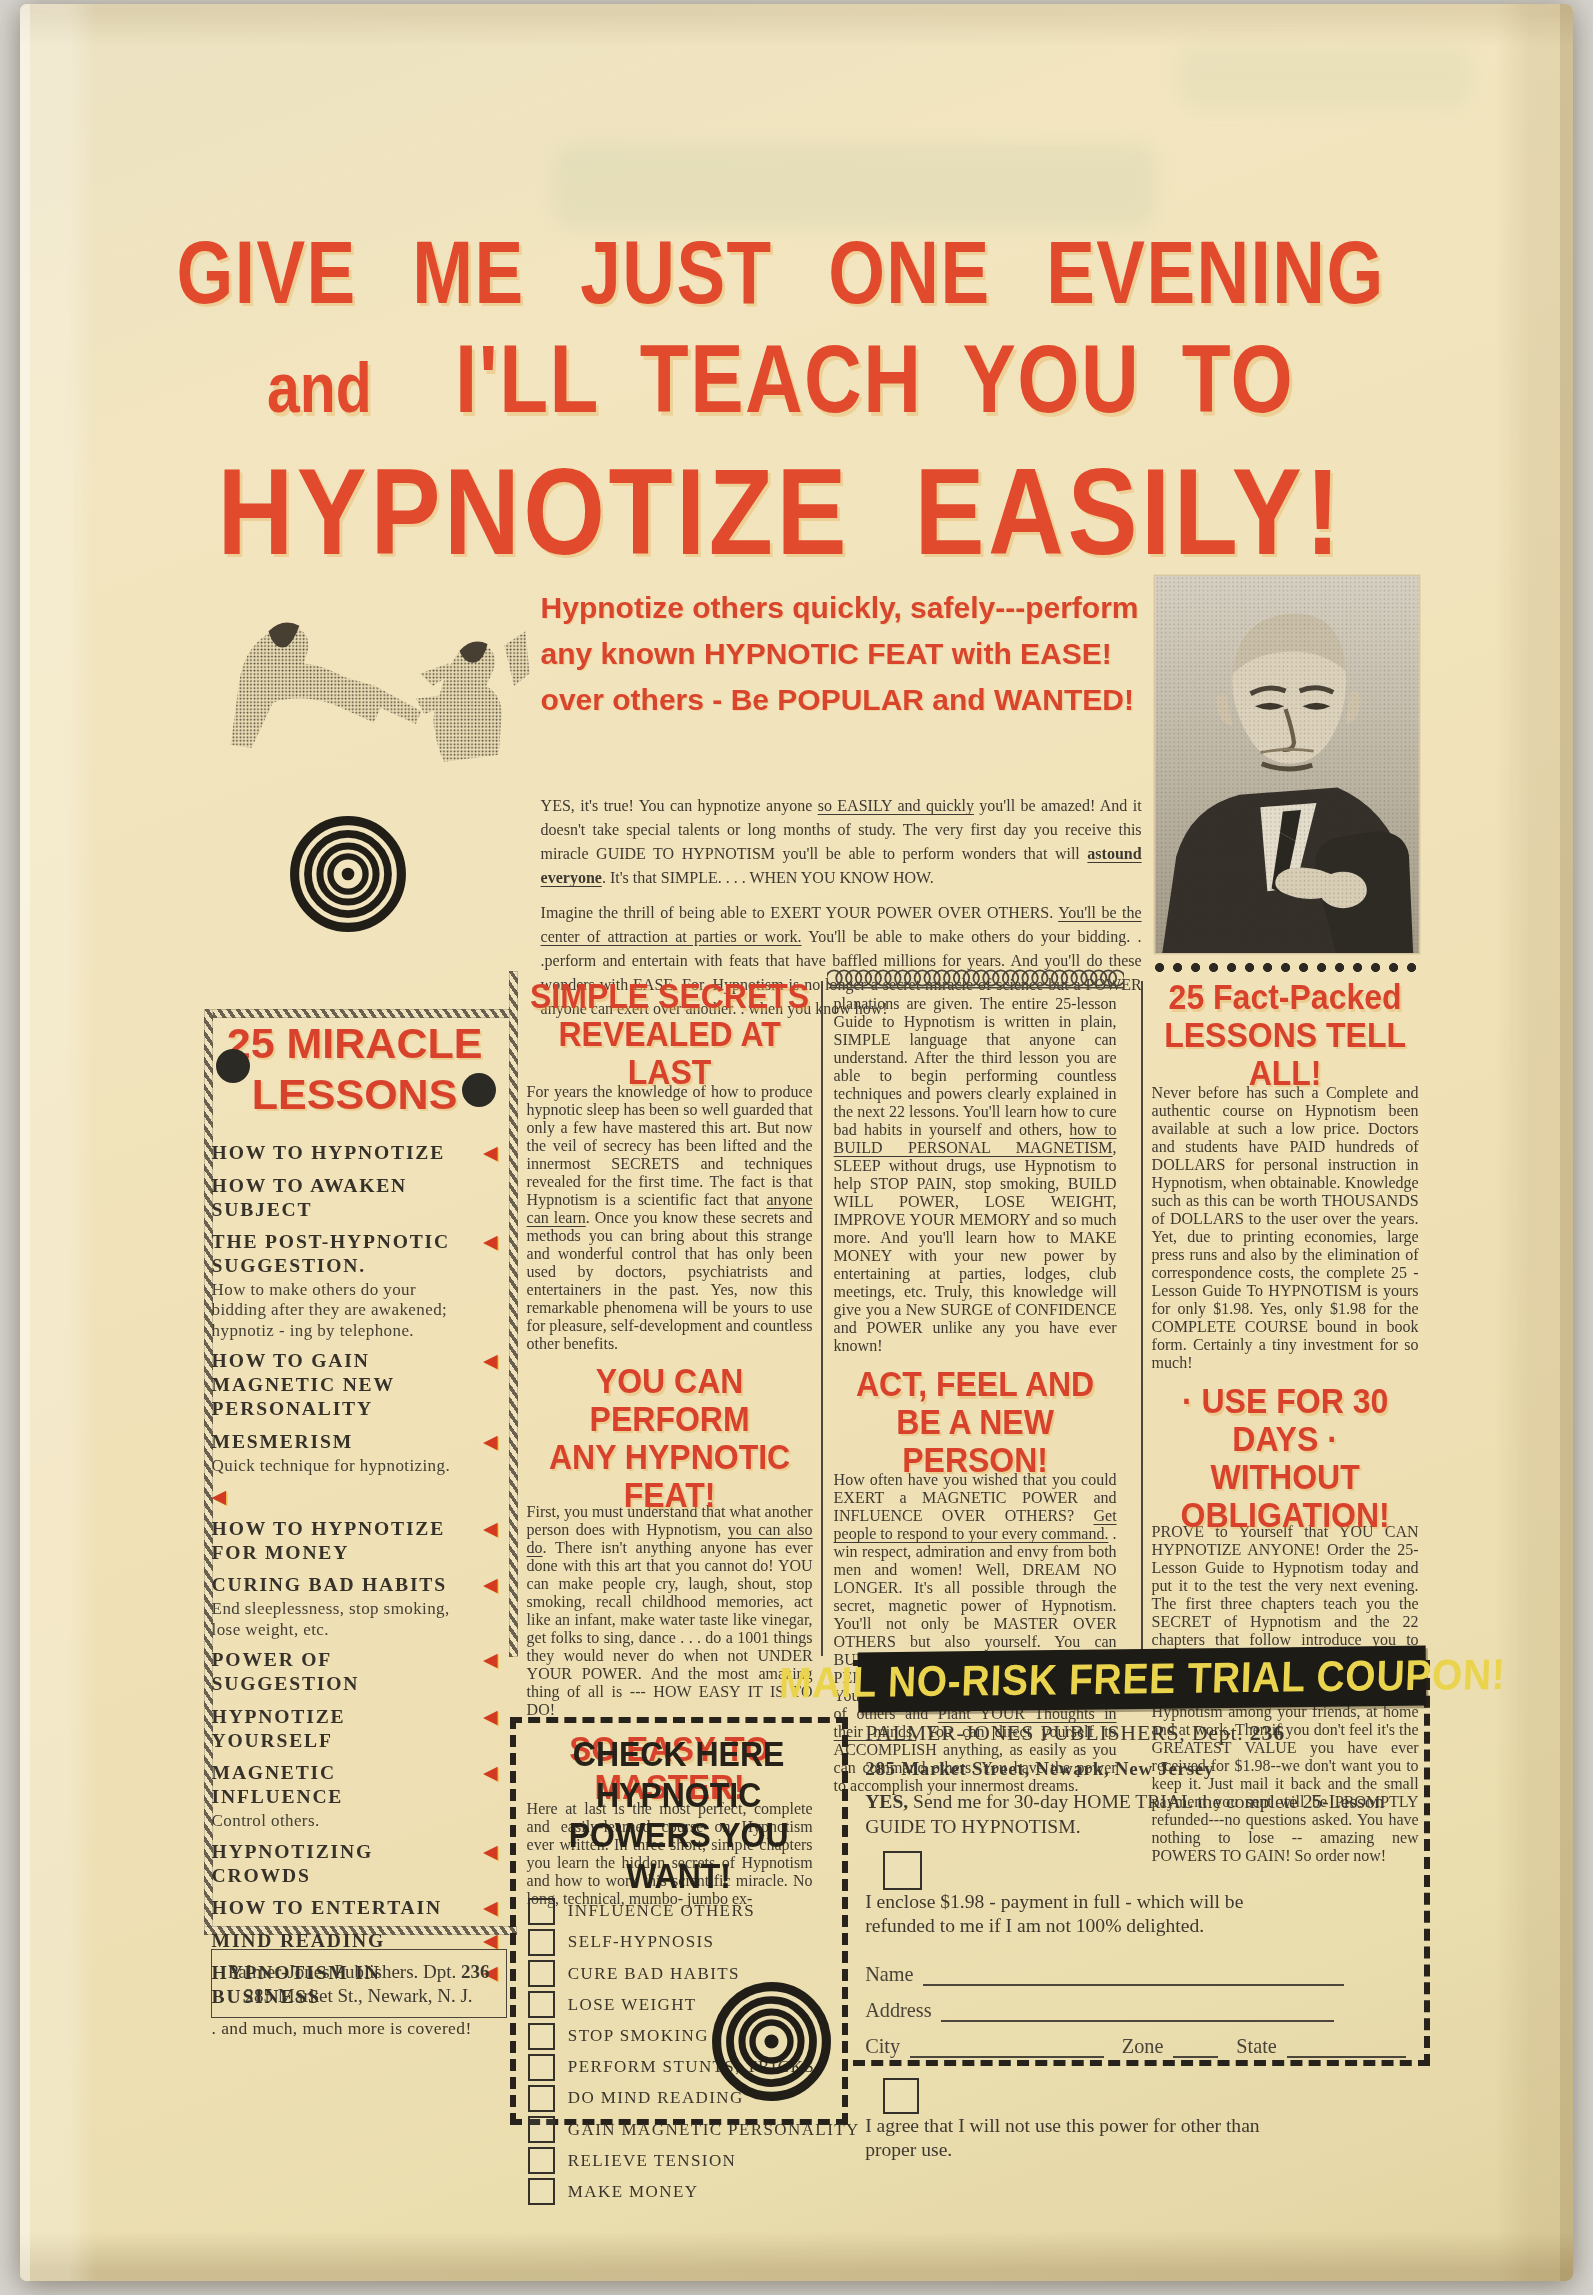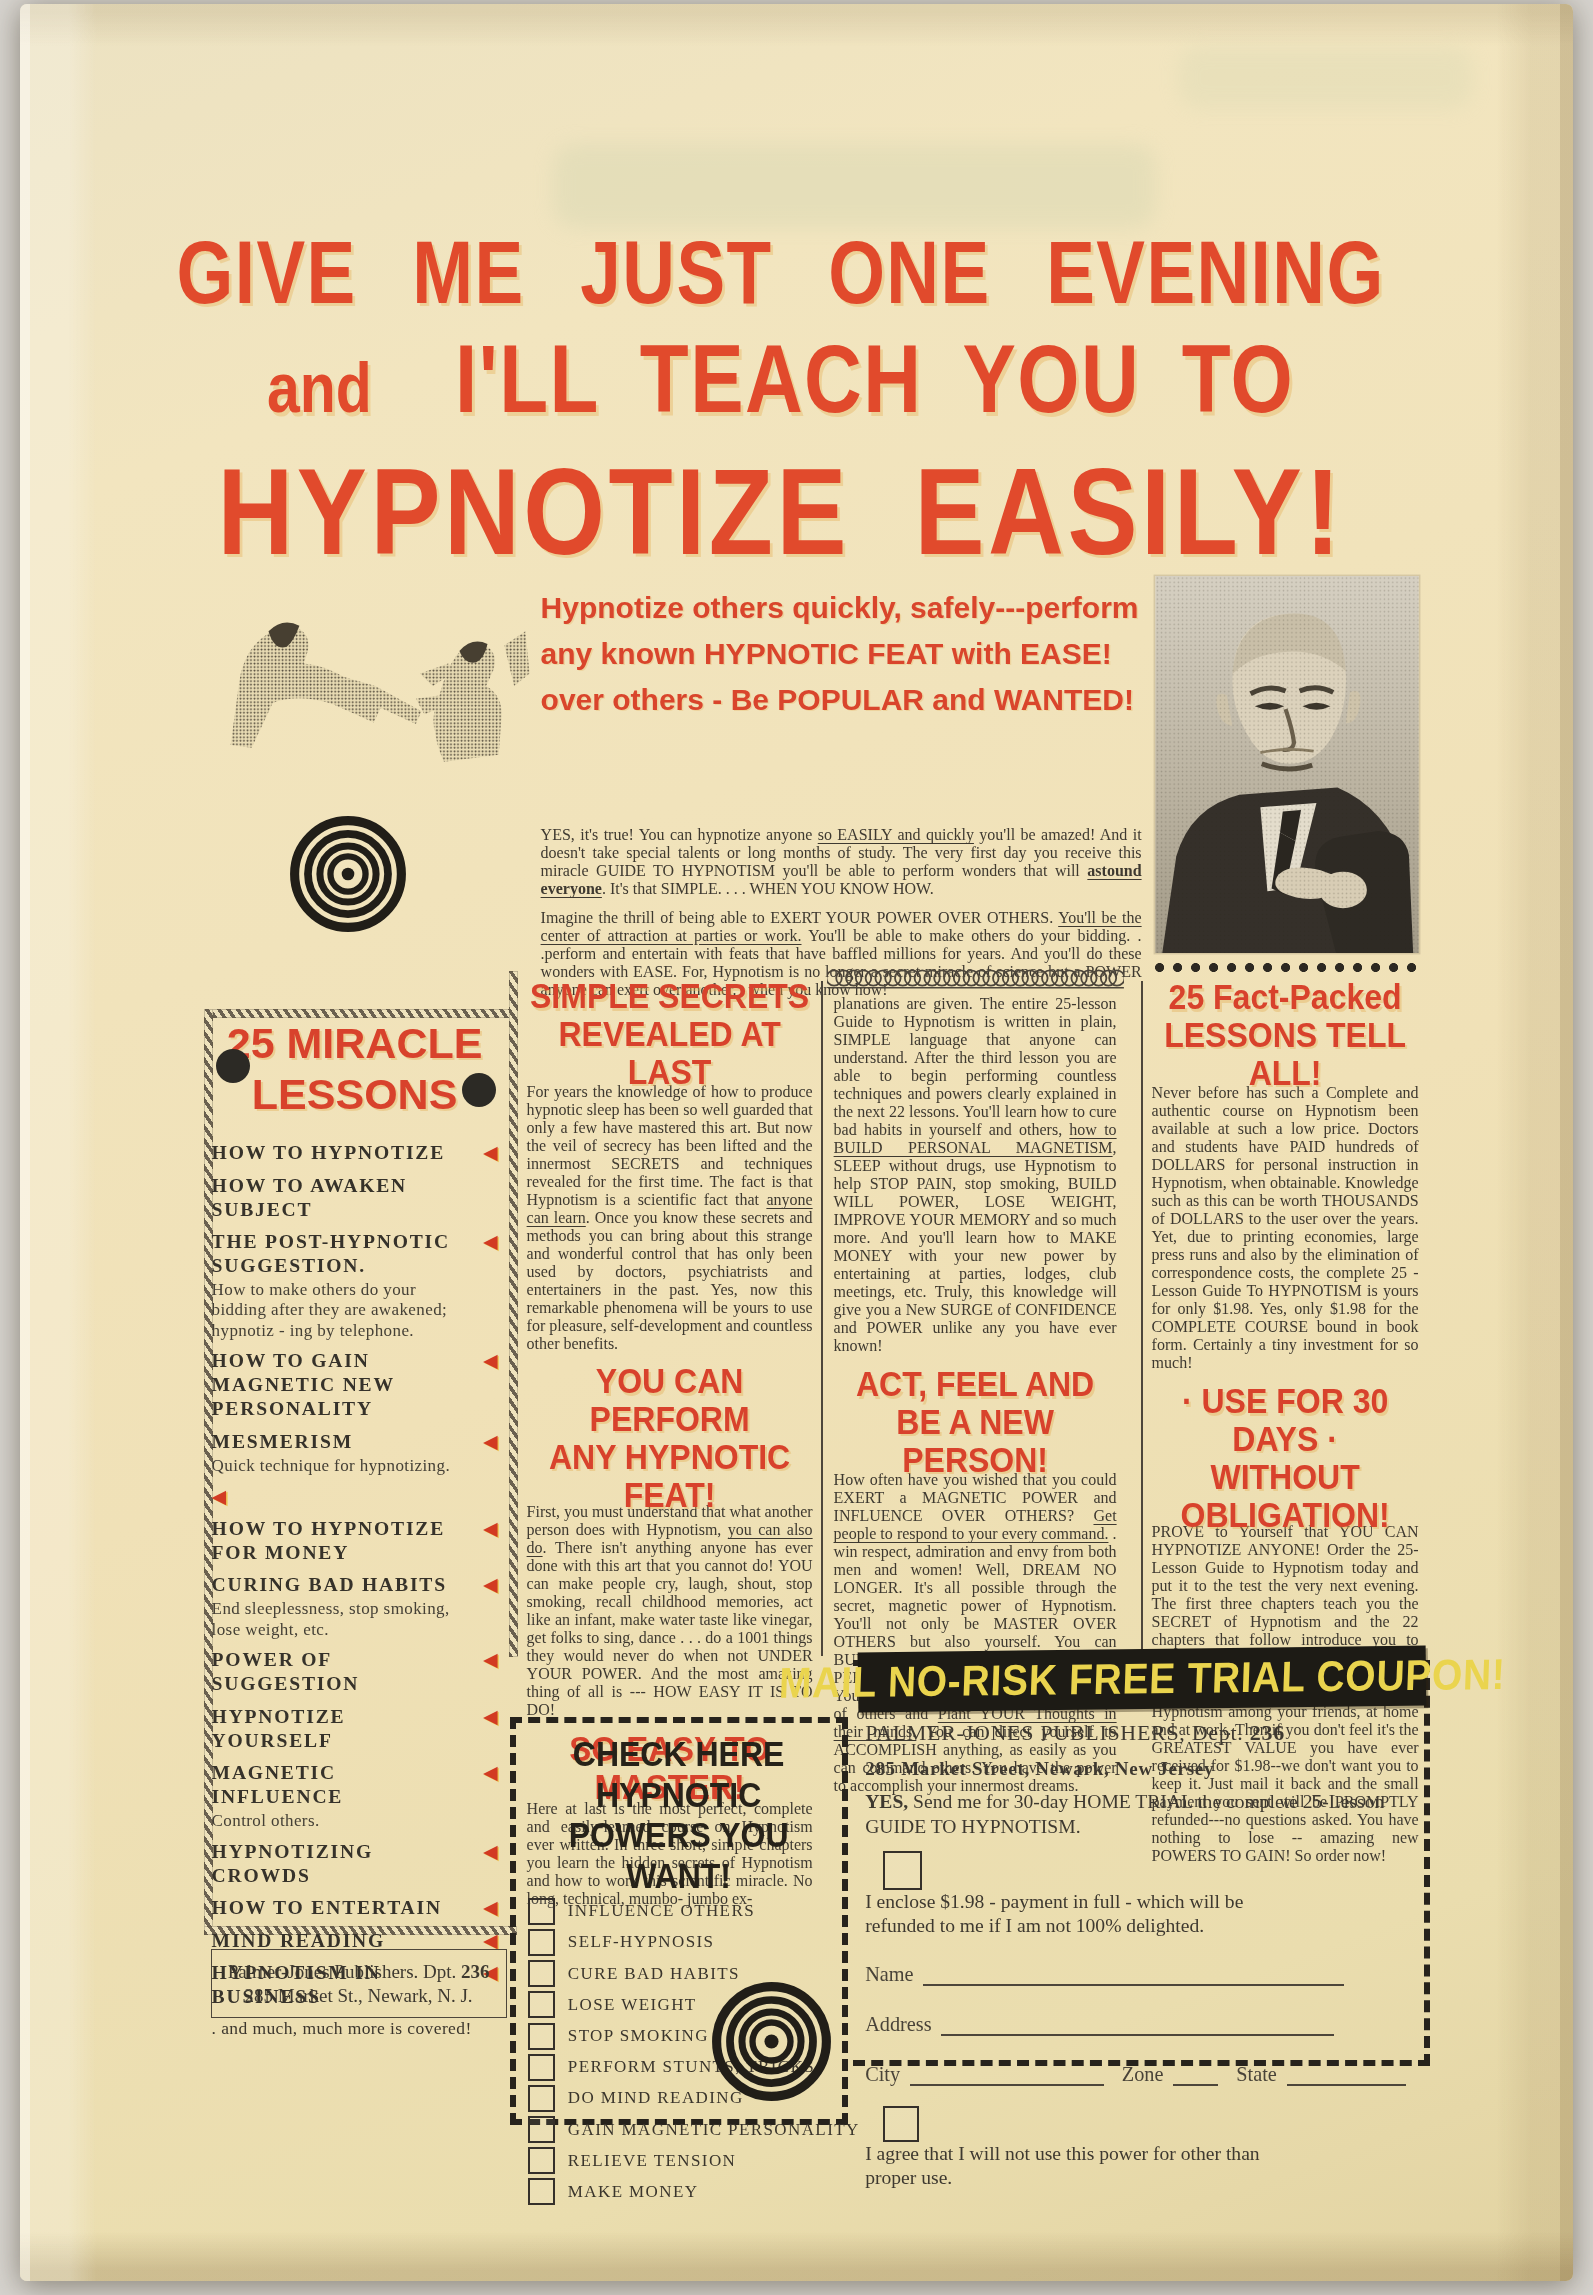--- a/index.html
+++ b/index.html
@@ -27,22 +27,22 @@
   .hl2 .and{font-size:59px;letter-spacing:0;}
   .hl3{font-size:105px;line-height:105px;word-spacing:32px;letter-spacing:3.5px;
        transform:scaleY(1.16);transform-origin:top center;}
 
   
   .subhead{position:absolute;left:521px;top:581px;width:603px;
            font-family:"Liberation Sans",sans-serif;font-weight:700;font-size:30px;
            line-height:46px;color:#d9452c;text-shadow:1.4px 1.4px 0 rgba(228,176,88,.30);}
 
   
-  .intro{position:absolute;left:521px;top:790px;width:601px;font-size:16px;line-height:18px;
-         text-align:justify;color:#3e3930;margin-top:32px;}
+  .intro{position:absolute;left:521px;top:790px;width:601px;font-size:16px;line-height:24px;
+         text-align:justify;color:#3e3930;}
   .intro p{margin:0 0 10.5px 0;}
   u{text-decoration-thickness:1.4px;text-underline-offset:2.8px;}
 
   
   .illus{position:absolute;left:205px;top:602px;width:306px;height:184px;}
   .disc-left{position:absolute;left:269px;top:811px;width:118px;height:118px;}
   .photo{position:absolute;left:1135px;top:572px;width:264px;height:377px;box-shadow:0 0 0 1.4px rgba(60,50,30,.15);}
 
   
   .coil{position:absolute;left:807px;top:960px;width:297px;height:28px;}
@@ -99,21 +99,21 @@
           display:flex;align-items:center;justify-content:center;transform:rotate(-.7deg);
           box-shadow:2.1px 2.8px 0 rgba(40,30,10,.35);}
   .cr-bar span{font-family:"Liberation Sans",sans-serif;font-weight:800;font-size:39px;letter-spacing:0.7px;
           color:#ead44e;transform:scaleY(1.1) skewX(-3deg);white-space:nowrap;}
   .cr-pub{font-size:22px;letter-spacing:0.7px;margin-top:11.2px;color:#3e3930;}
   .cr-addr{font-size:19px;letter-spacing:0.7px;margin-top:12px;color:#3e3930;font-weight:bold;}
   .cr-yes{font-size:19.6px;line-height:24.6px;margin-top:9.8px;width:540px;color:#3e3930;}
   .cr-row{display:flex;margin-top:8.4px;flex-direction:column;}
   .cb2{width:35px;height:35px;border:2.1px solid #35302a;flex:none;margin:2.8px 19.6px 0 18px;background:rgba(255,255,255,.08);}
   .cr-row .txt{font-size:19.6px;line-height:24.6px;width:449px;color:#3e3930;}
-  .field{display:flex;align-items:flex-end;margin-top:27px;font-size:20.3px;color:#494338;}
+  .field{display:flex;align-items:flex-end;margin-top:13px;font-size:20.3px;color:#494338;}
   .fline{border-bottom:2.1px solid #4d463b;height:21px;flex:1;margin-left:9.8px;}
   .fline.short{flex:none;width:45px;} .fline.state{flex:none;width:119px;}
   .field .lbl2{margin-left:18px;}
 </style>
 </head>
 <body>
 
 <div id="stage">
   <div id="page">
 

